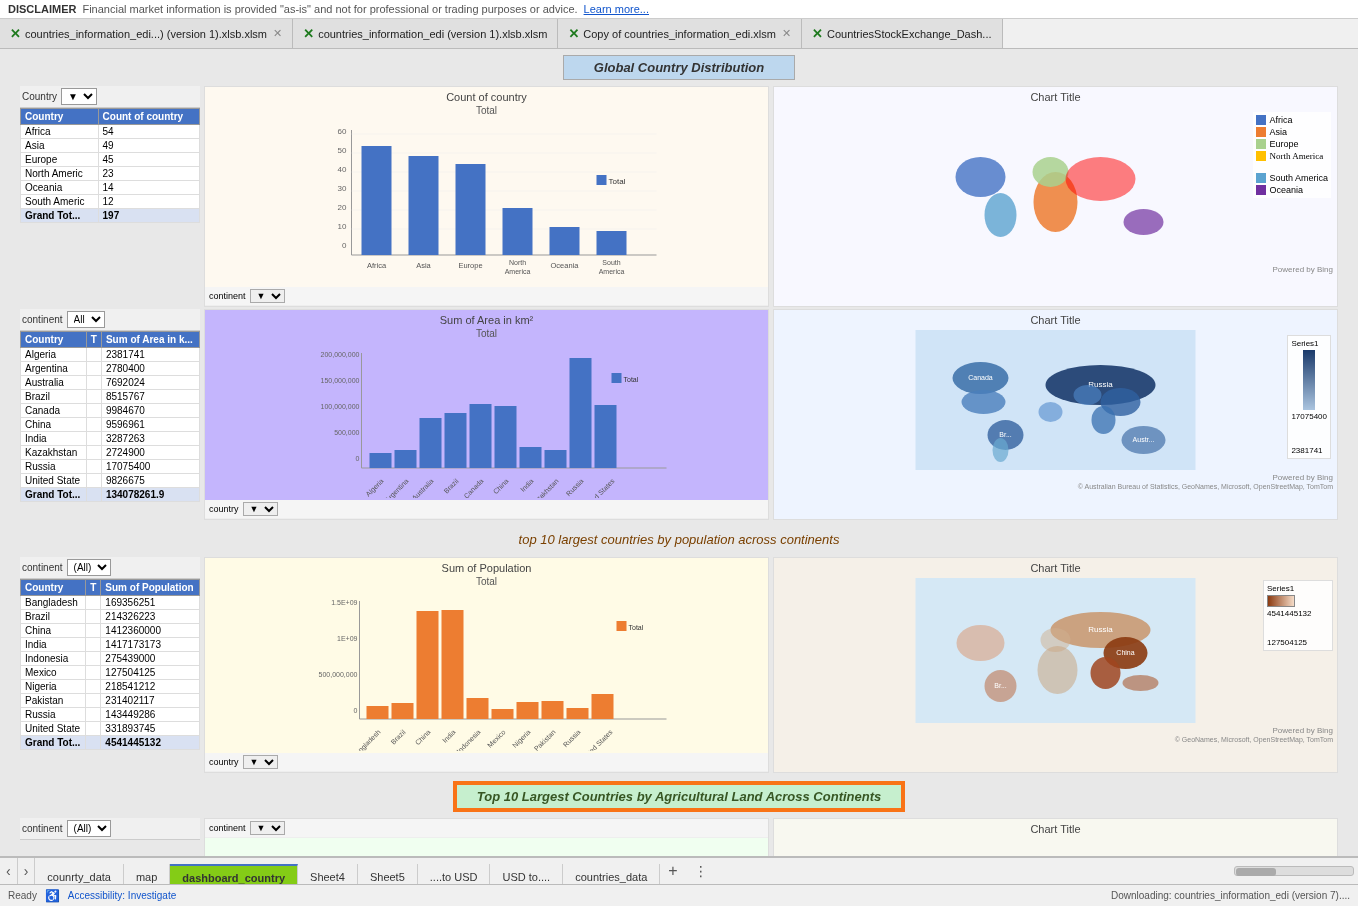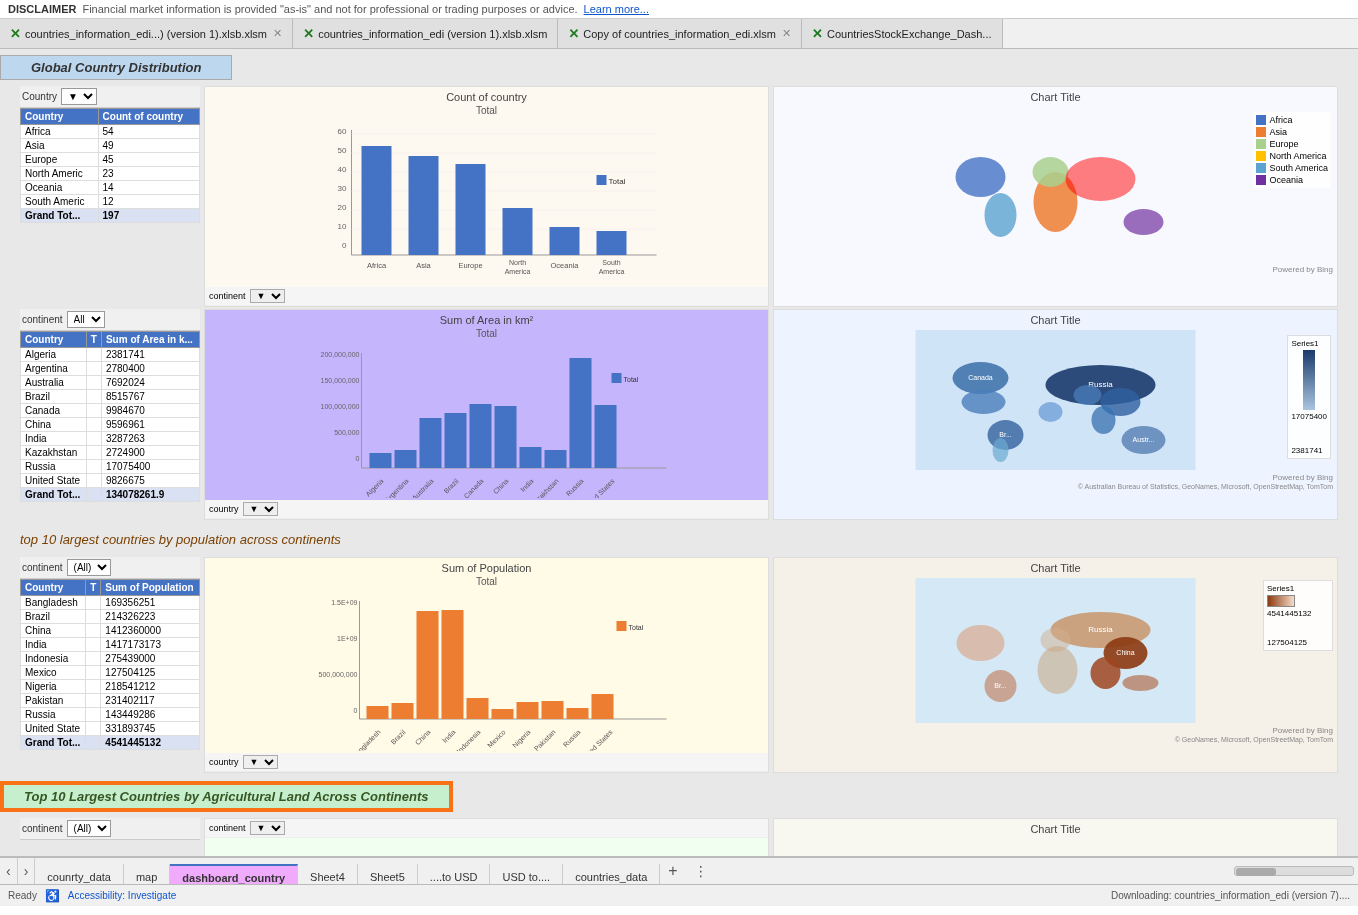--- a/index.html
+++ b/index.html
@@ -46,21 +46,21 @@
       color: #222;
     }
     .tab-item .tab-icon {
       color: #1e7a1e;
       font-weight: bold;
       font-size: 13px;
     }
 
     
     .section-banner {
-      text-align: left;
+      text-align: center;
       padding: 6px 0;
     }
     .section-banner .banner-box {
       display: inline-block;
       background: #c6efce;
       border: 1px solid #999;
       padding: 4px 20px;
       font-style: italic;
       font-weight: bold;
       font-size: 13px;
@@ -181,21 +181,21 @@
       display: flex;
       align-items: center;
       border-right: 1px solid #ccc;
       cursor: pointer;
       font-size: 11px;
       color: #333;
       white-space: nowrap;
       margin-top: 11px;
     }
     .sheet-tab.active {
-      background: #f0abfc;
+      background: #84cc16;
       border-top: 2px solid #4472c4;
       font-weight: bold;
     }
     .sheet-tab-add {
       padding: 0 8px;
       font-size: 16px;
       color: #555;
       cursor: pointer;
       height: 100%;
       display: flex;
@@ -443,21 +443,21 @@
             <span>Africa</span>
           </div>
         <div style="display:flex;align-items:center;gap:3px;margin-bottom:2px;">
             <div style="width:10px;height:10px;background:#ed7d31;"></div>
             <span>Asia</span>
           </div>
         <div style="display:flex;align-items:center;gap:3px;margin-bottom:2px;">
             <div style="width:10px;height:10px;background:#a9d18e;"></div>
             <span>Europe</span>
           </div>
-        <div style="display:flex;align-items:center;gap:3px;margin-bottom:2px;">
+        <div style="display:flex;align-items:center;gap:3px;margin-bottom:12px;font-family:Liberation Serif, serif;">
             <div style="width:10px;height:10px;background:#ffc000;"></div>
             <span>North America</span>
           </div>
         <div style="display:flex;align-items:center;gap:3px;margin-bottom:2px;">
             <div style="width:10px;height:10px;background:#5ba3d0;"></div>
             <span>South America</span>
           </div>
         <div style="display:flex;align-items:center;gap:3px;">
             <div style="width:10px;height:10px;background:#7030a0;"></div>
             <span>Oceania</span>

